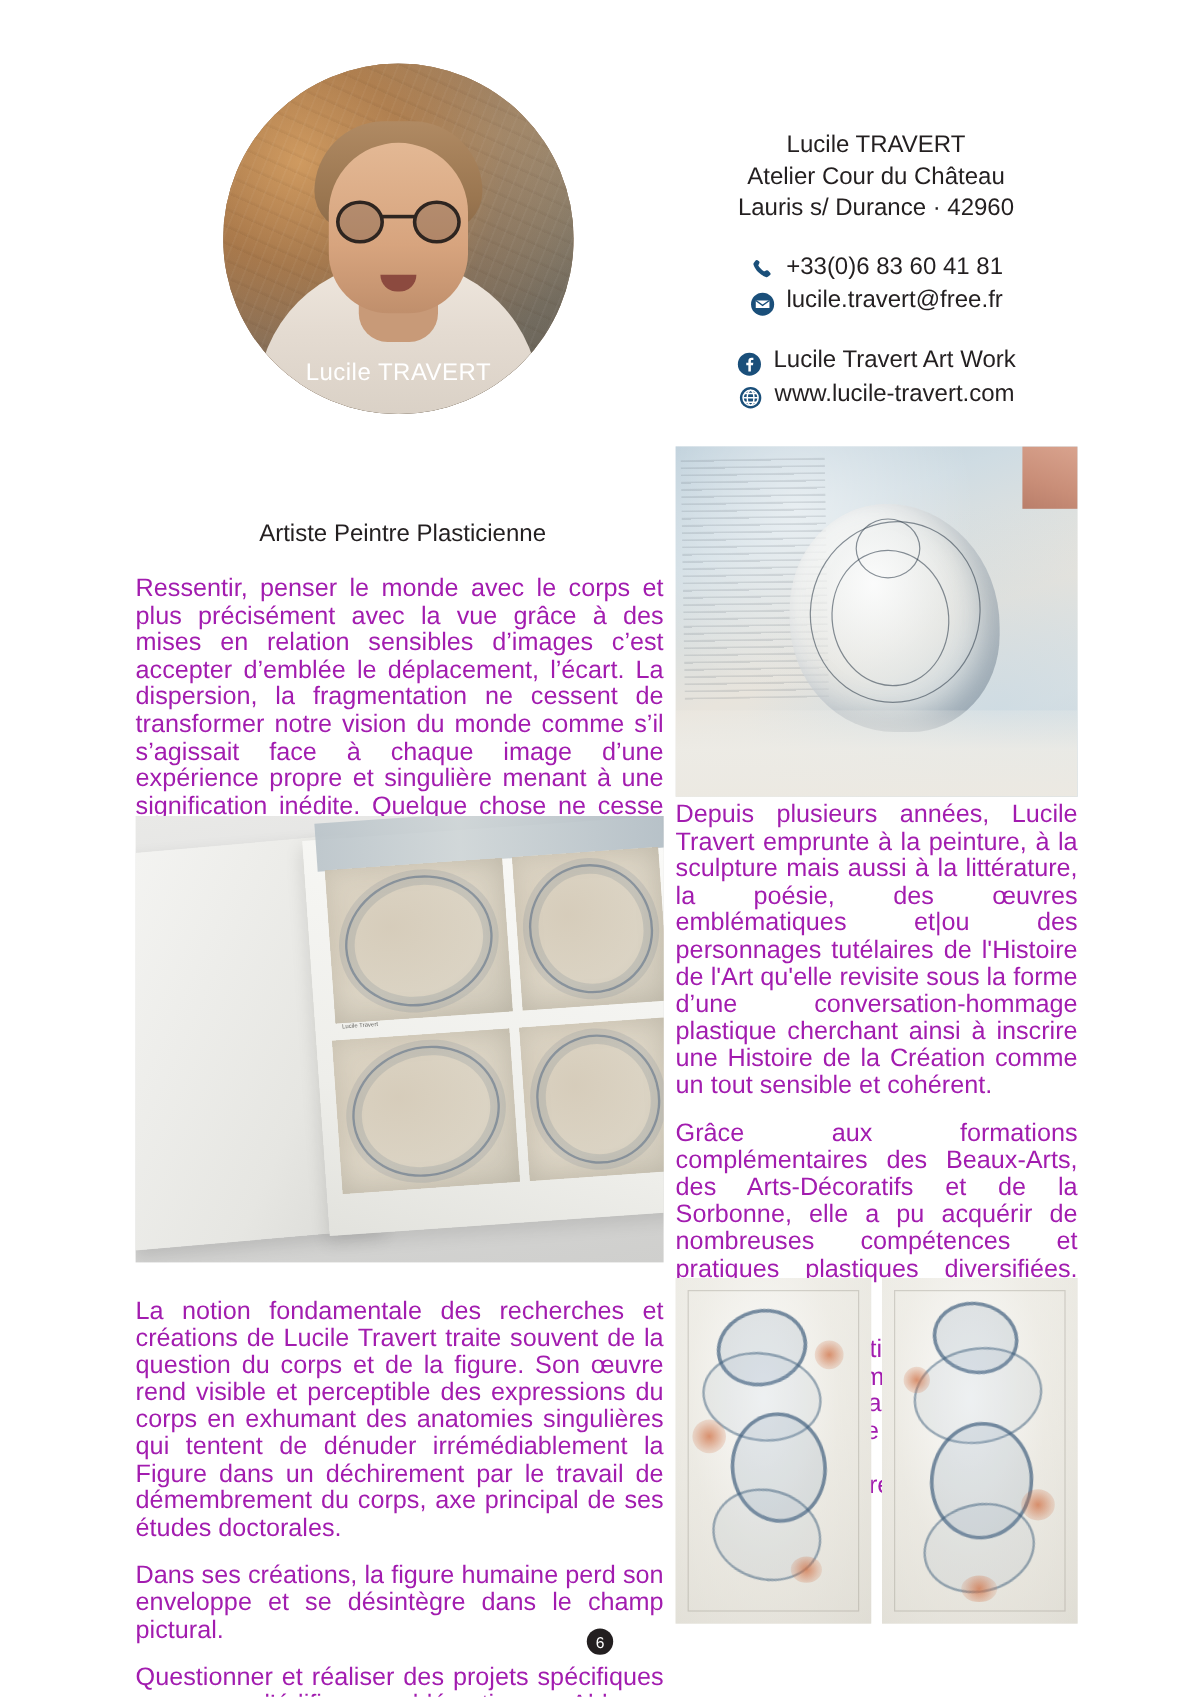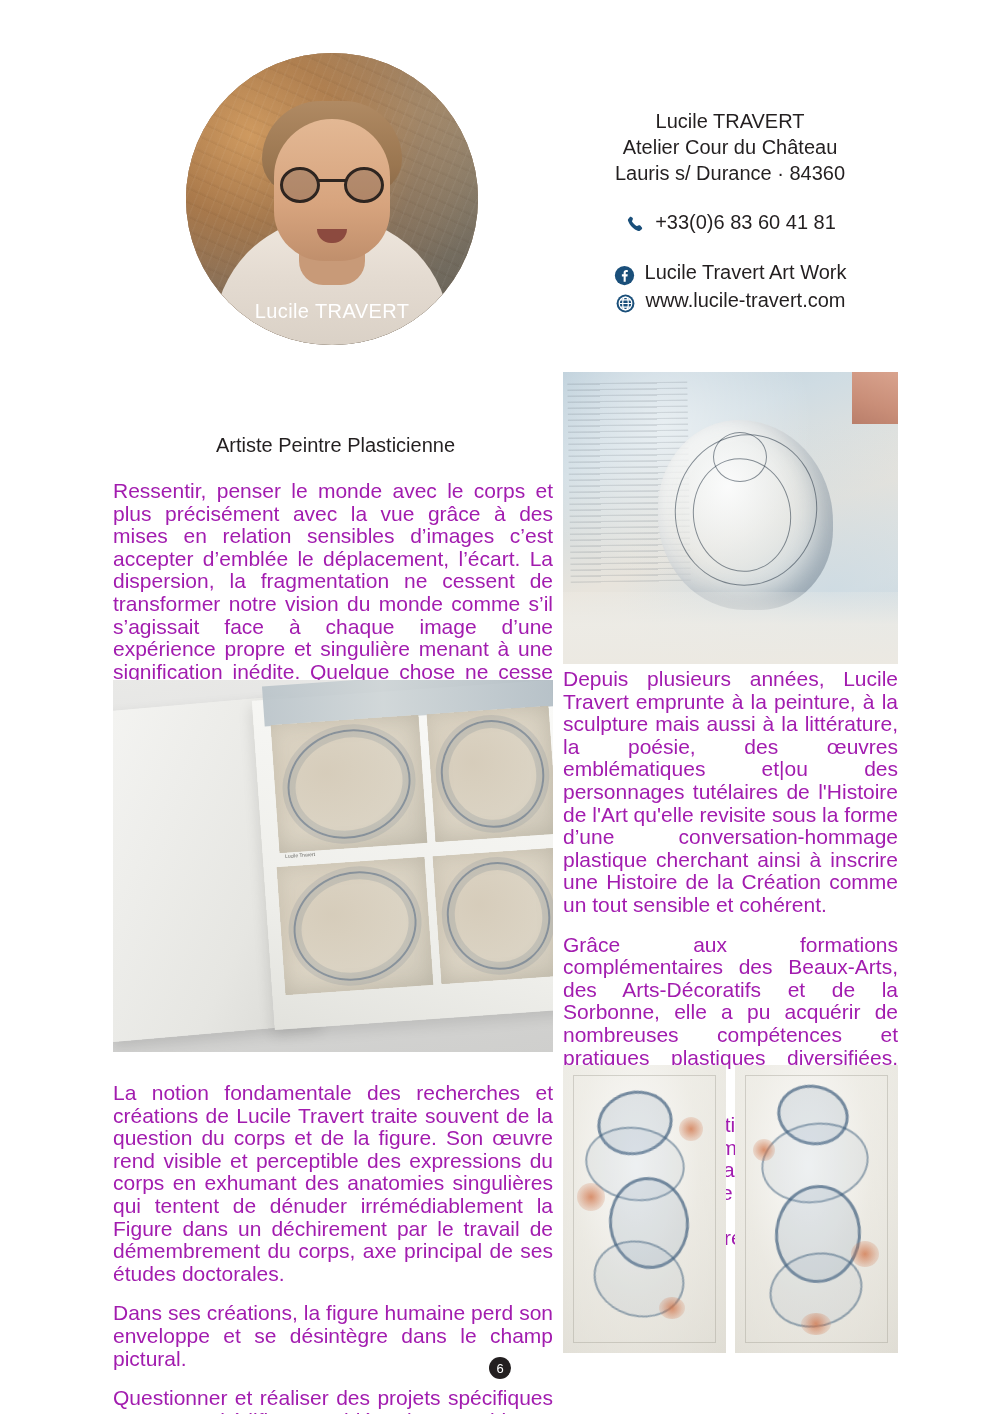--- a/index.html
+++ b/index.html
@@ -378,30 +378,40 @@
     <span class="bridge"></span>
     <span class="lens r"></span>
   </div>
   <div class="mouth"></div>
   <div id="portrait-caption">Lucile TRAVERT</div>
 </div>
 
 <div id="contact">
   <div class="addr-line">Lucile TRAVERT</div>
   <div class="addr-line">Atelier Cour du Château</div>
-  <div class="addr-line">Lauris s/ Durance · 84360</div>
+  <div class="addr-line">Lauris s/ Durance · 42960</div>
 
   <div class="group">
     <div class="row">
       <span class="ic">
         <svg width="20" height="20" viewBox="0 0 24 24" fill="currentColor" aria-hidden="true">
           <path d="M7.6 2.4c-.6-.5-1.5-.4-2 .2L3.9 4.8c-.5.6-.6 1.4-.3 2.1 1 2.5 2.6 5.2 4.8 7.4 2.2 2.2 4.9 3.8 7.4 4.8.7.3 1.5.2 2.1-.3l2.2-1.7c.6-.5.7-1.4.2-2l-2-2.4c-.4-.5-1.1-.7-1.7-.4l-2.1.9c-.3.1-.7.1-1-.2-1-.7-1.9-1.5-2.6-2.3-.8-.8-1.6-1.7-2.3-2.7-.2-.3-.3-.6-.1-.9l.9-2.1c.3-.6.1-1.3-.4-1.7l-1.4-1z"></path>
         </svg>
       </span>
       <span>+33(0)6 83 60 41 81</span>
+    </div>
+    <div class="row">
+      <span class="ic">
+        <svg width="21" height="21" viewBox="0 0 24 24" fill="currentColor" aria-hidden="true">
+          <circle cx="12" cy="12" r="11"></circle>
+          <path d="M5.5 8.5h13v7h-13z" fill="#ffffff"></path>
+          <path d="M5.5 8.5l6.5 4.6 6.5-4.6" stroke="#1a4f7a" stroke-width="1.2" fill="none"></path>
+        </svg>
+      </span>
+      <span>lucile.travert@free.fr</span>
     </div>
   </div>
 
   <div class="group">
     <div class="row">
       <span class="ic">
         <svg width="21" height="21" viewBox="0 0 24 24" aria-hidden="true">
           <circle cx="12" cy="12" r="11" fill="currentColor"></circle>
           <path d="M13.4 19v-6h2l.3-2.4h-2.3V9.1c0-.7.2-1.1 1.2-1.1h1.2V5.9c-.2 0-.9-.1-1.8-.1-1.8 0-3 1.1-3 3.1v1.7H9v2.4h2V19h2.4z" fill="#ffffff"></path>
         </svg>

